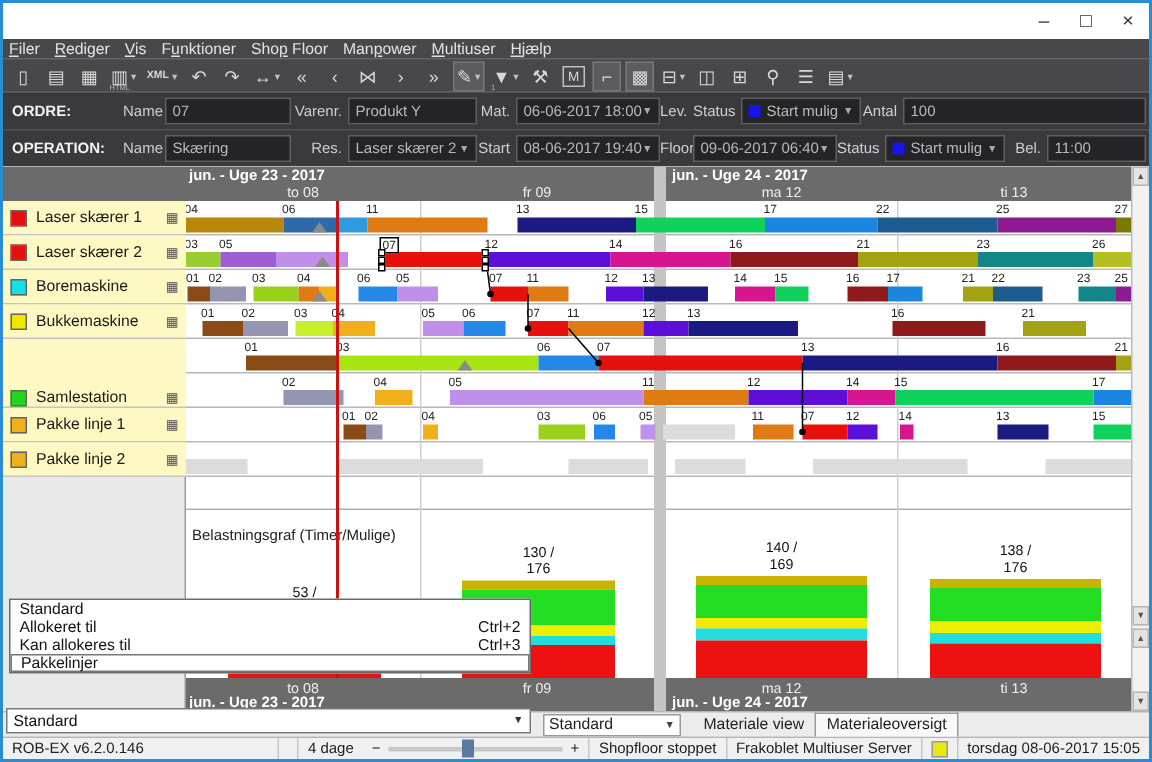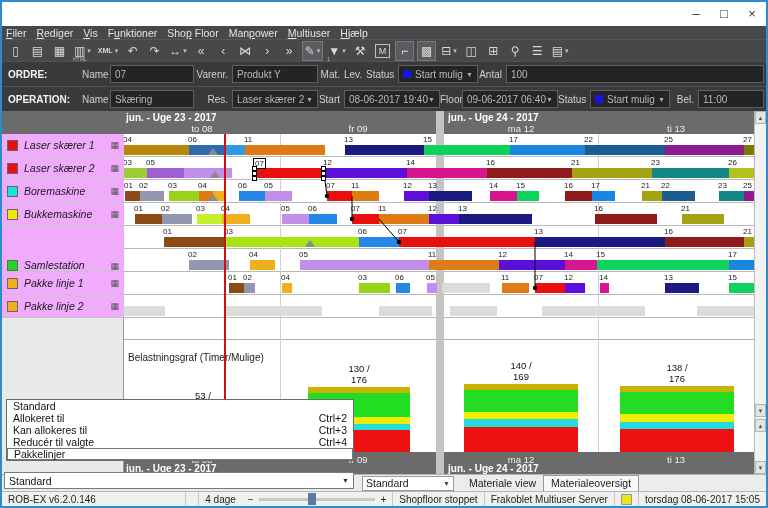--- a/index.html
+++ b/index.html
@@ -28,21 +28,21 @@
   .ffield .caret{margin-left:auto;font-size:7px;color:#aaa;}
   .schip{width:8px;height:8px;margin-right:4px;flex:none;}
   
   .stage{position:relative;width:764px;height:363px;background:#fff;overflow:hidden;}
   .hdr-stub{position:absolute;left:0;top:0;width:122px;height:23px;background:#6b6b6b;}
   .time-header{position:absolute;left:122px;top:0;width:630px;height:23px;background:#6b6b6b;color:#fff;}
   .time-footer{position:absolute;left:122px;top:341px;width:630px;height:22px;background:#6b6b6b;color:#fff;}
   .wk{position:absolute;font-size:10px;font-weight:bold;white-space:nowrap;}
   .day{position:absolute;font-size:9.5px;transform:translateX(-50%);color:#efefef;white-space:nowrap;}
   .res-panel{position:absolute;left:0;top:23px;width:122px;height:340px;background:#e9e9e9;border-right:1px solid #9a9a9a;}
-  .resrow{position:absolute;left:0;width:122px;background:#f0abfc;border-bottom:1px solid #c4c4c4;display:flex;align-items:center;font-style:italic;}
+  .resrow{position:absolute;left:0;width:122px;background:#fef9c3;border-bottom:1px solid #c4c4c4;display:flex;align-items:center;}
   .rchip{width:11px;height:11px;border:1px solid #666;margin:0 6px 0 5px;flex:none;}
   .rname{font-size:10.5px;color:#1a1a1a;flex:1;white-space:nowrap;}
   .ricon{font-size:9px;color:#555;margin-right:5px;}
   .chart{position:absolute;left:122px;top:23px;width:630px;height:184px;overflow:hidden;}
   .rowline{position:absolute;left:0;width:630px;height:1px;background:#b8b8b8;}
   .vgrid{position:absolute;top:23px;width:1px;height:318px;background:#cfcfcf;}
   .weekend{position:absolute;top:0;width:8px;height:363px;background:#c4c4c4;z-index:2;}
   .nowline{position:absolute;top:23px;width:2px;height:318px;background:#cc1111;z-index:5;}
   .bar{position:absolute;height:10px;z-index:3;}
   .bar.hatch{background-image:repeating-linear-gradient(45deg,rgba(255,255,255,.55) 0 2px,rgba(255,255,255,0) 2px 4px);}
@@ -192,20 +192,24 @@
     <span class="flab sec" style="width:78px">ORDRE:</span>
     <span class="flab" style="width:28px">Name</span>
     <span class="ffield" style="width:84px">
         <span>07</span>
       </span>
     <span class="flab" style="width:38px">Varenr.</span>
     <span class="ffield" style="width:86px">
         <span>Produkt Y</span>
       </span>
     <span class="flab" style="width:26px">Mat.</span>
+    <span class="ffield" style="width:96px">
+        <span>06-06-2017 18:00</span>
+        <span class="caret">▼</span>
+      </span>
     <span class="flab" style="width:22px">Lev.</span>
     <span class="flab" style="width:32px">Status</span>
     <span class="ffield" style="width:80px">
         <span class="schip" style="background: rgb(21, 21, 232);"></span>
         <span>Start mulig</span>
         <span class="caret">▼</span>
       </span>
     <span class="flab" style="width:28px">Antal</span>
     <span class="ffield" style="flex:1">
         <span>100</span>
@@ -577,24 +581,20 @@
         <span>Standard</span>
       </div>
       <div class="pitem">
         <span>Allokeret til</span>
         <span class="sc">Ctrl+2</span>
       </div>
       <div class="pitem">
         <span>Kan allokeres til</span>
         <span class="sc">Ctrl+3</span>
       </div>
-      <div class="pitem">
-        <span>Reducér til valgte</span>
-        <span class="sc">Ctrl+4</span>
-      </div>
       <div class="pitem focp">
         <span>Pakkelinjer</span>
       </div>
     </div>
   <div class="popup-combo">
       <span>Standard</span>
       <span class="caret">▼</span>
     </div>
 
 </div>

